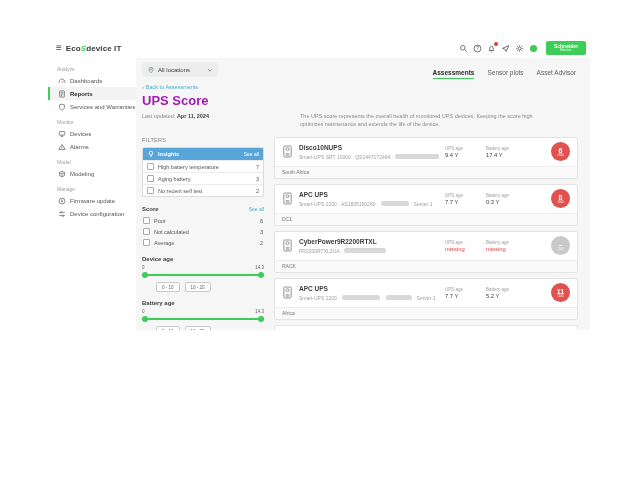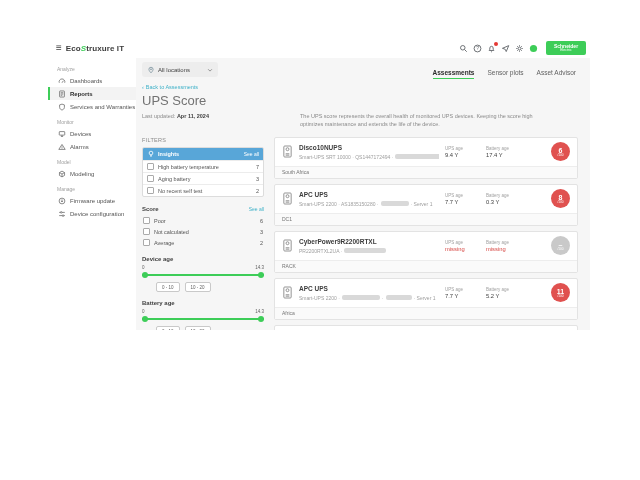--- a/index.html
+++ b/index.html
@@ -34,21 +34,21 @@
   .loc-pill{display:flex;align-items:center;gap:3px;background:#ededed;border-radius:3px;height:15px;padding:0 5px;font-size:6px;color:#424242;width:76px;box-sizing:border-box;cursor:pointer}
   .loc-pill .picon{width:8px;height:8px;display:inline-flex;color:#78909c}
   .loc-pill .picon svg{width:8px;height:8px}
   .loc-label{flex:1}
   .chev{width:6px;height:6px;display:inline-flex}
   .tabs{display:flex;gap:13px;margin-top:7px;padding-right:2px}
   .tab{font-size:6.5px;color:#616161;padding-bottom:2px;cursor:pointer}
   .tab.active{color:#2b2b2b;font-weight:bold;border-bottom:1.5px solid #3dcd58}
 
   .back{margin-top:5px;font-size:5.5px;color:#3eb1c8;display:flex;gap:2px;align-items:center;cursor:pointer;width:fit-content}
-  .title{font-size:13px;color:#737373;font-weight:400;margin:3px 0 5px}
+  .title{font-size:13px;color:#a21caf;font-weight:700;margin:3px 0 5px}
   .meta{display:flex;font-size:5.5px;color:#8a8a8a;line-height:1.4}
   .meta .upd{width:158px;flex:none}
   .upd b{color:#424242}
   .desc{flex:1;padding-right:24px}
 
   .content{display:flex;gap:10px;margin-top:9px}
   .filters{width:122px;flex:none}
   .f-label{font-size:5.5px;color:#8a8a8a;margin-bottom:4px;letter-spacing:.3px}
   .insights-card{border:1px solid #dcdcdc;border-radius:2px;background:#fff;overflow:hidden}
   .ins-head{background:#58a6d8;color:#fff;display:flex;align-items:center;height:12px;padding:0 4px;gap:3px;font-size:5.5px;font-weight:bold}
@@ -93,21 +93,21 @@
   .badge-d{font-size:3.2px;margin-top:.5px}
   .group-foot{border-top:1px solid #ededed;background:#fafafa;font-size:5px;color:#757575;padding:2px 7px;min-height:7px;box-sizing:content-box}
 </style>
 </head>
 <body>
 
 <div class="app">
   <div class="topbar">
     <div class="logo">
       <span class="hamburger">≡</span>
-      <span class="logo-text"><span>Eco</span><span class="logo-s">S</span><span>truxure IT</span></span>
+      <span class="logo-text"><span>Eco</span><span class="logo-s">S</span><span>device IT</span></span>
     </div>
     <div class="topbar-right">
       <span id="header-icons" style="display:flex;align-items:center;gap:5px">
           <span class="hicon">
             <svg viewBox="0 0 10 10">
               <circle cx="4.2" cy="4.2" r="2.5" fill="none" stroke="currentColor" stroke-width="1"></circle>
               <path d="M6.1 6.1L8.6 8.6" stroke="currentColor" stroke-width="1"></path>
             </svg>
           </span>
           <span class="hicon">

